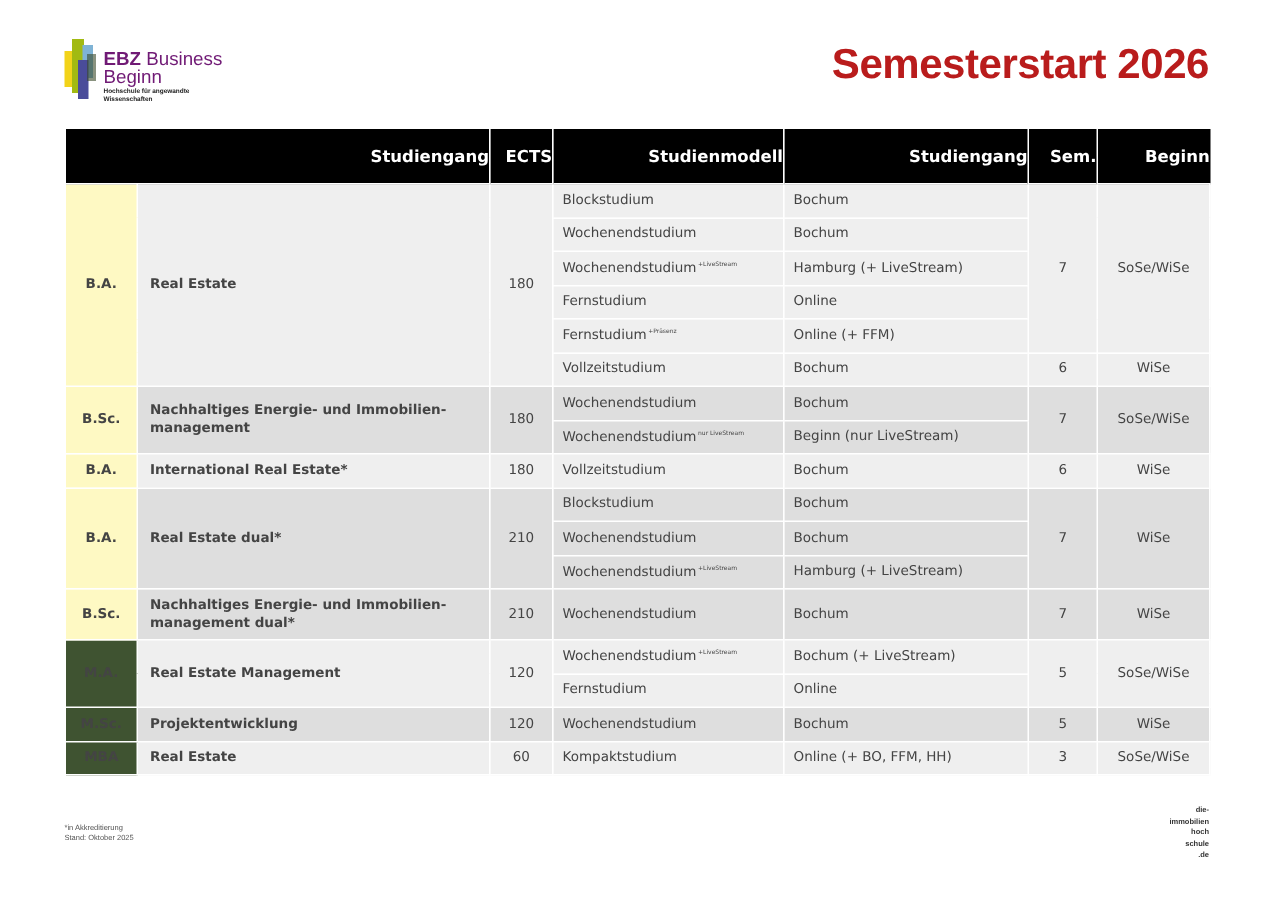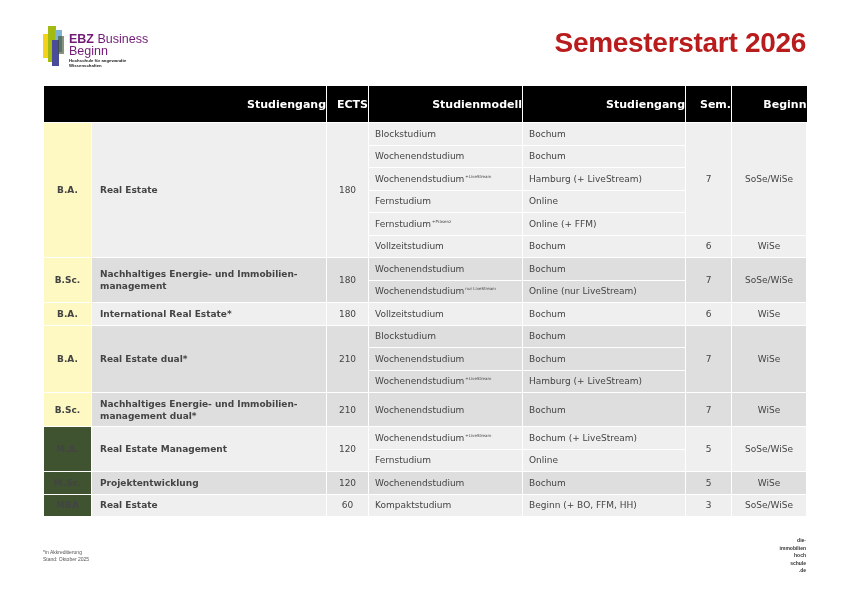--- a/index.html
+++ b/index.html
@@ -128,21 +128,21 @@
       <td rowspan="2" class="deg ba">B.Sc.</td>
       <td rowspan="2" class="prog"><span>Nachhaltiges Energie- und Immobilien-</span><br><span>management</span></td>
       <td rowspan="2" class="ects">180</td>
       <td class="model"><span>Wochenendstudium</span></td>
       <td class="ort">Bochum</td>
       <td rowspan="2" class="sem">7</td>
       <td rowspan="2" class="beginn">SoSe/WiSe</td>
     </tr>
     <tr class="dark">
       <td class="model"><span>Wochenendstudium</span><sup>nur LiveStream</sup></td>
-      <td class="ort">Online (nur LiveStream)</td>
+      <td class="ort">Beginn (nur LiveStream)</td>
     </tr>
 
     <tr class="light">
       <td class="deg ba">B.A.</td>
       <td class="prog">International Real Estate*</td>
       <td class="ects">180</td>
       <td class="model"><span>Vollzeitstudium</span></td>
       <td class="ort">Bochum</td>
       <td class="sem">6</td>
       <td class="beginn">WiSe</td>
@@ -198,21 +198,21 @@
       <td class="ort">Bochum</td>
       <td class="sem">5</td>
       <td class="beginn">WiSe</td>
     </tr>
 
     <tr class="light">
       <td class="deg ma">MBA</td>
       <td class="prog">Real Estate</td>
       <td class="ects">60</td>
       <td class="model"><span>Kompaktstudium</span></td>
-      <td class="ort">Beginn (+ BO, FFM, HH)</td>
+      <td class="ort">Online (+ BO, FFM, HH)</td>
       <td class="sem">3</td>
       <td class="beginn">SoSe/WiSe</td>
     </tr>
   </tbody>
 </table>
 
 <div class="footnote">
   <div>*in Akkreditierung</div>
   <div>Stand: Oktober 2025</div>
 </div>

